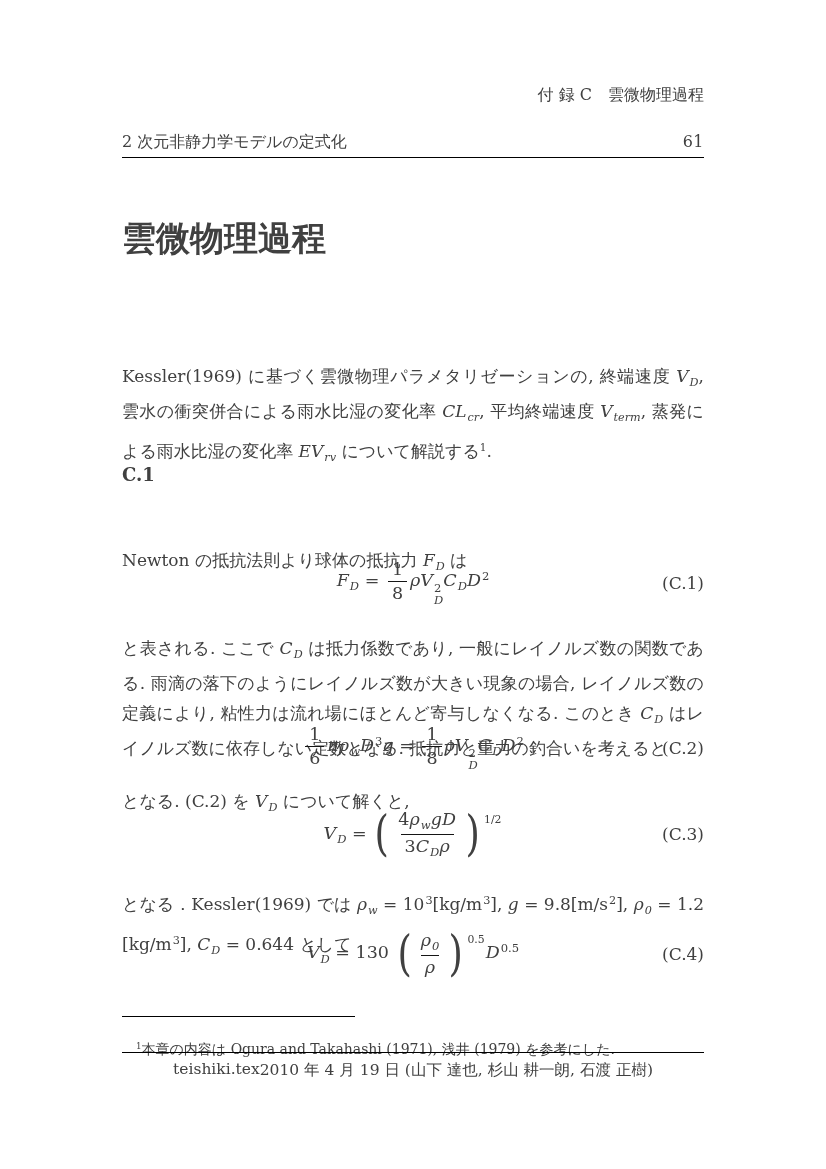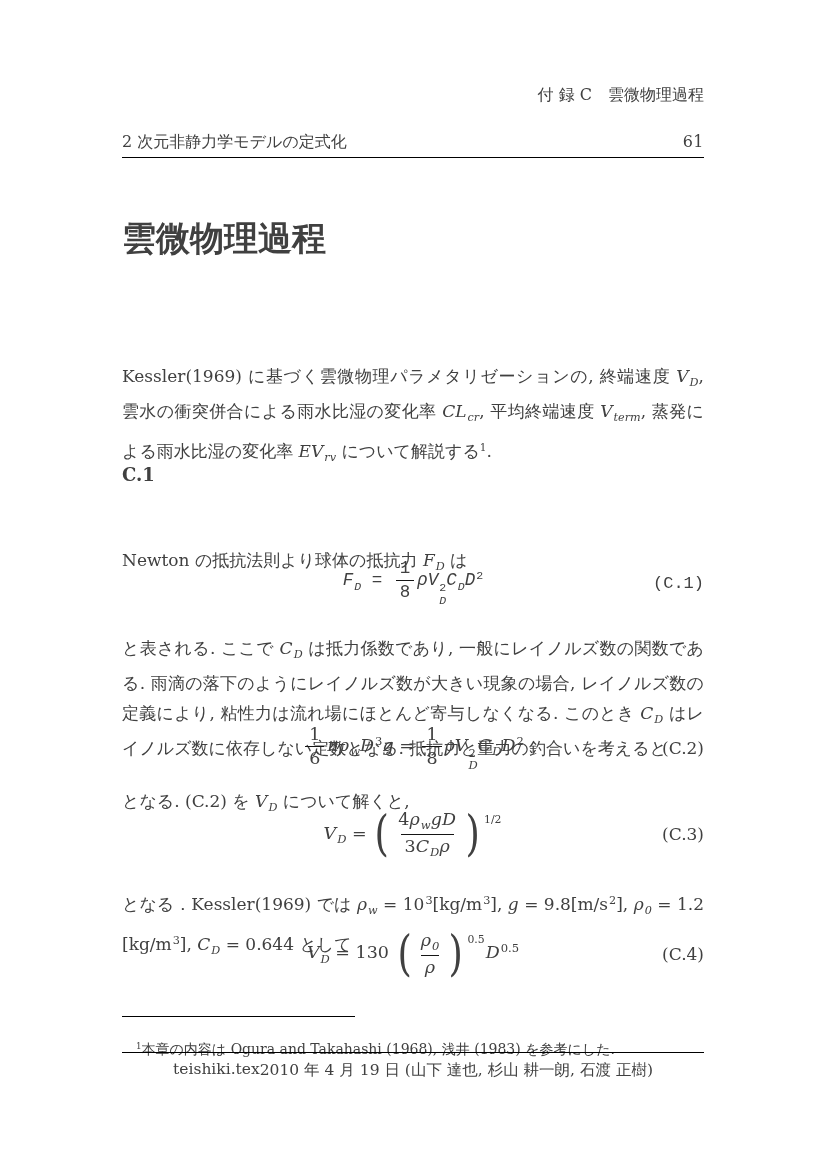--- a/index.html
+++ b/index.html
@@ -29,21 +29,21 @@
   .lead-newton{top:529px;}
   .lead-solve{top:770px;}
 
   
   .section-heading{top:464px;font-size:18px;font-weight:bold;display:flex;gap:26px;
     font-family:"DejaVu Sans","Liberation Sans","DejaVu Serif",sans-serif;}
   .section-heading .snum{font-family:"DejaVu Serif","Liberation Serif",serif;}
 
   
   .eq-row{display:flex;justify-content:center;align-items:center;font-size:17.5px;}
-  .eq-c1{top:556px;height:54px;font-family:Liberation Mono, monospace;}
+  .eq-c1{top:556px;height:54px;}
   .eq-c2{top:720px;height:56px;}
   .eq-c3{top:800px;height:68px;}
   .eq-c4{top:920px;height:68px;}
   .eq-label{position:absolute;right:0;top:50%;transform:translateY(-50%);font-size:17px;}
   .eq-body{display:inline-block;white-space:nowrap;}
 
   
   .mt{}
   .mi{font-style:italic;}
   .msub{font-style:italic;font-size:66%;vertical-align:-0.35em;margin-left:1px;}
@@ -134,20 +134,20 @@
 
   <div class="abs eq-row eq-c4">
     <span class="eq-body"><span class="mi">V</span><span class="msub">D</span><span class="mt"> = 130 </span><span class="mparen">(</span><span class="mfrac">
           <span class="mnum"><span class="mi">ρ</span><span class="msub">0</span></span>
           <span class="mden"><span class="mi">ρ</span></span>
         </span><span class="mparen">)</span><span class="mpexp">0.5</span><span class="mi">D</span><span class="msup">0.5</span></span>
     <span class="eq-label">(C.4)</span>
   </div>
 
   <div class="abs footnote-rule"></div>
-  <p class="abs para footnote"><span class="fnmark">1</span><span class="mt">本章の内容は Ogura and Takahashi (1968), 浅井 (1983) を参考にした.</span></p>
+  <p class="abs para footnote"><span class="fnmark">1</span><span class="mt">本章の内容は Ogura and Takahashi (1971), 浅井 (1979) を参考にした.</span></p>
 
   <div class="abs footer">
     <span>teishiki.tex</span>
     <span>2010 年 4 月 19 日 (山下 達也, 杉山 耕一朗, 石渡 正樹)</span>
   </div>
 
 </div>
 
 </body></html>

